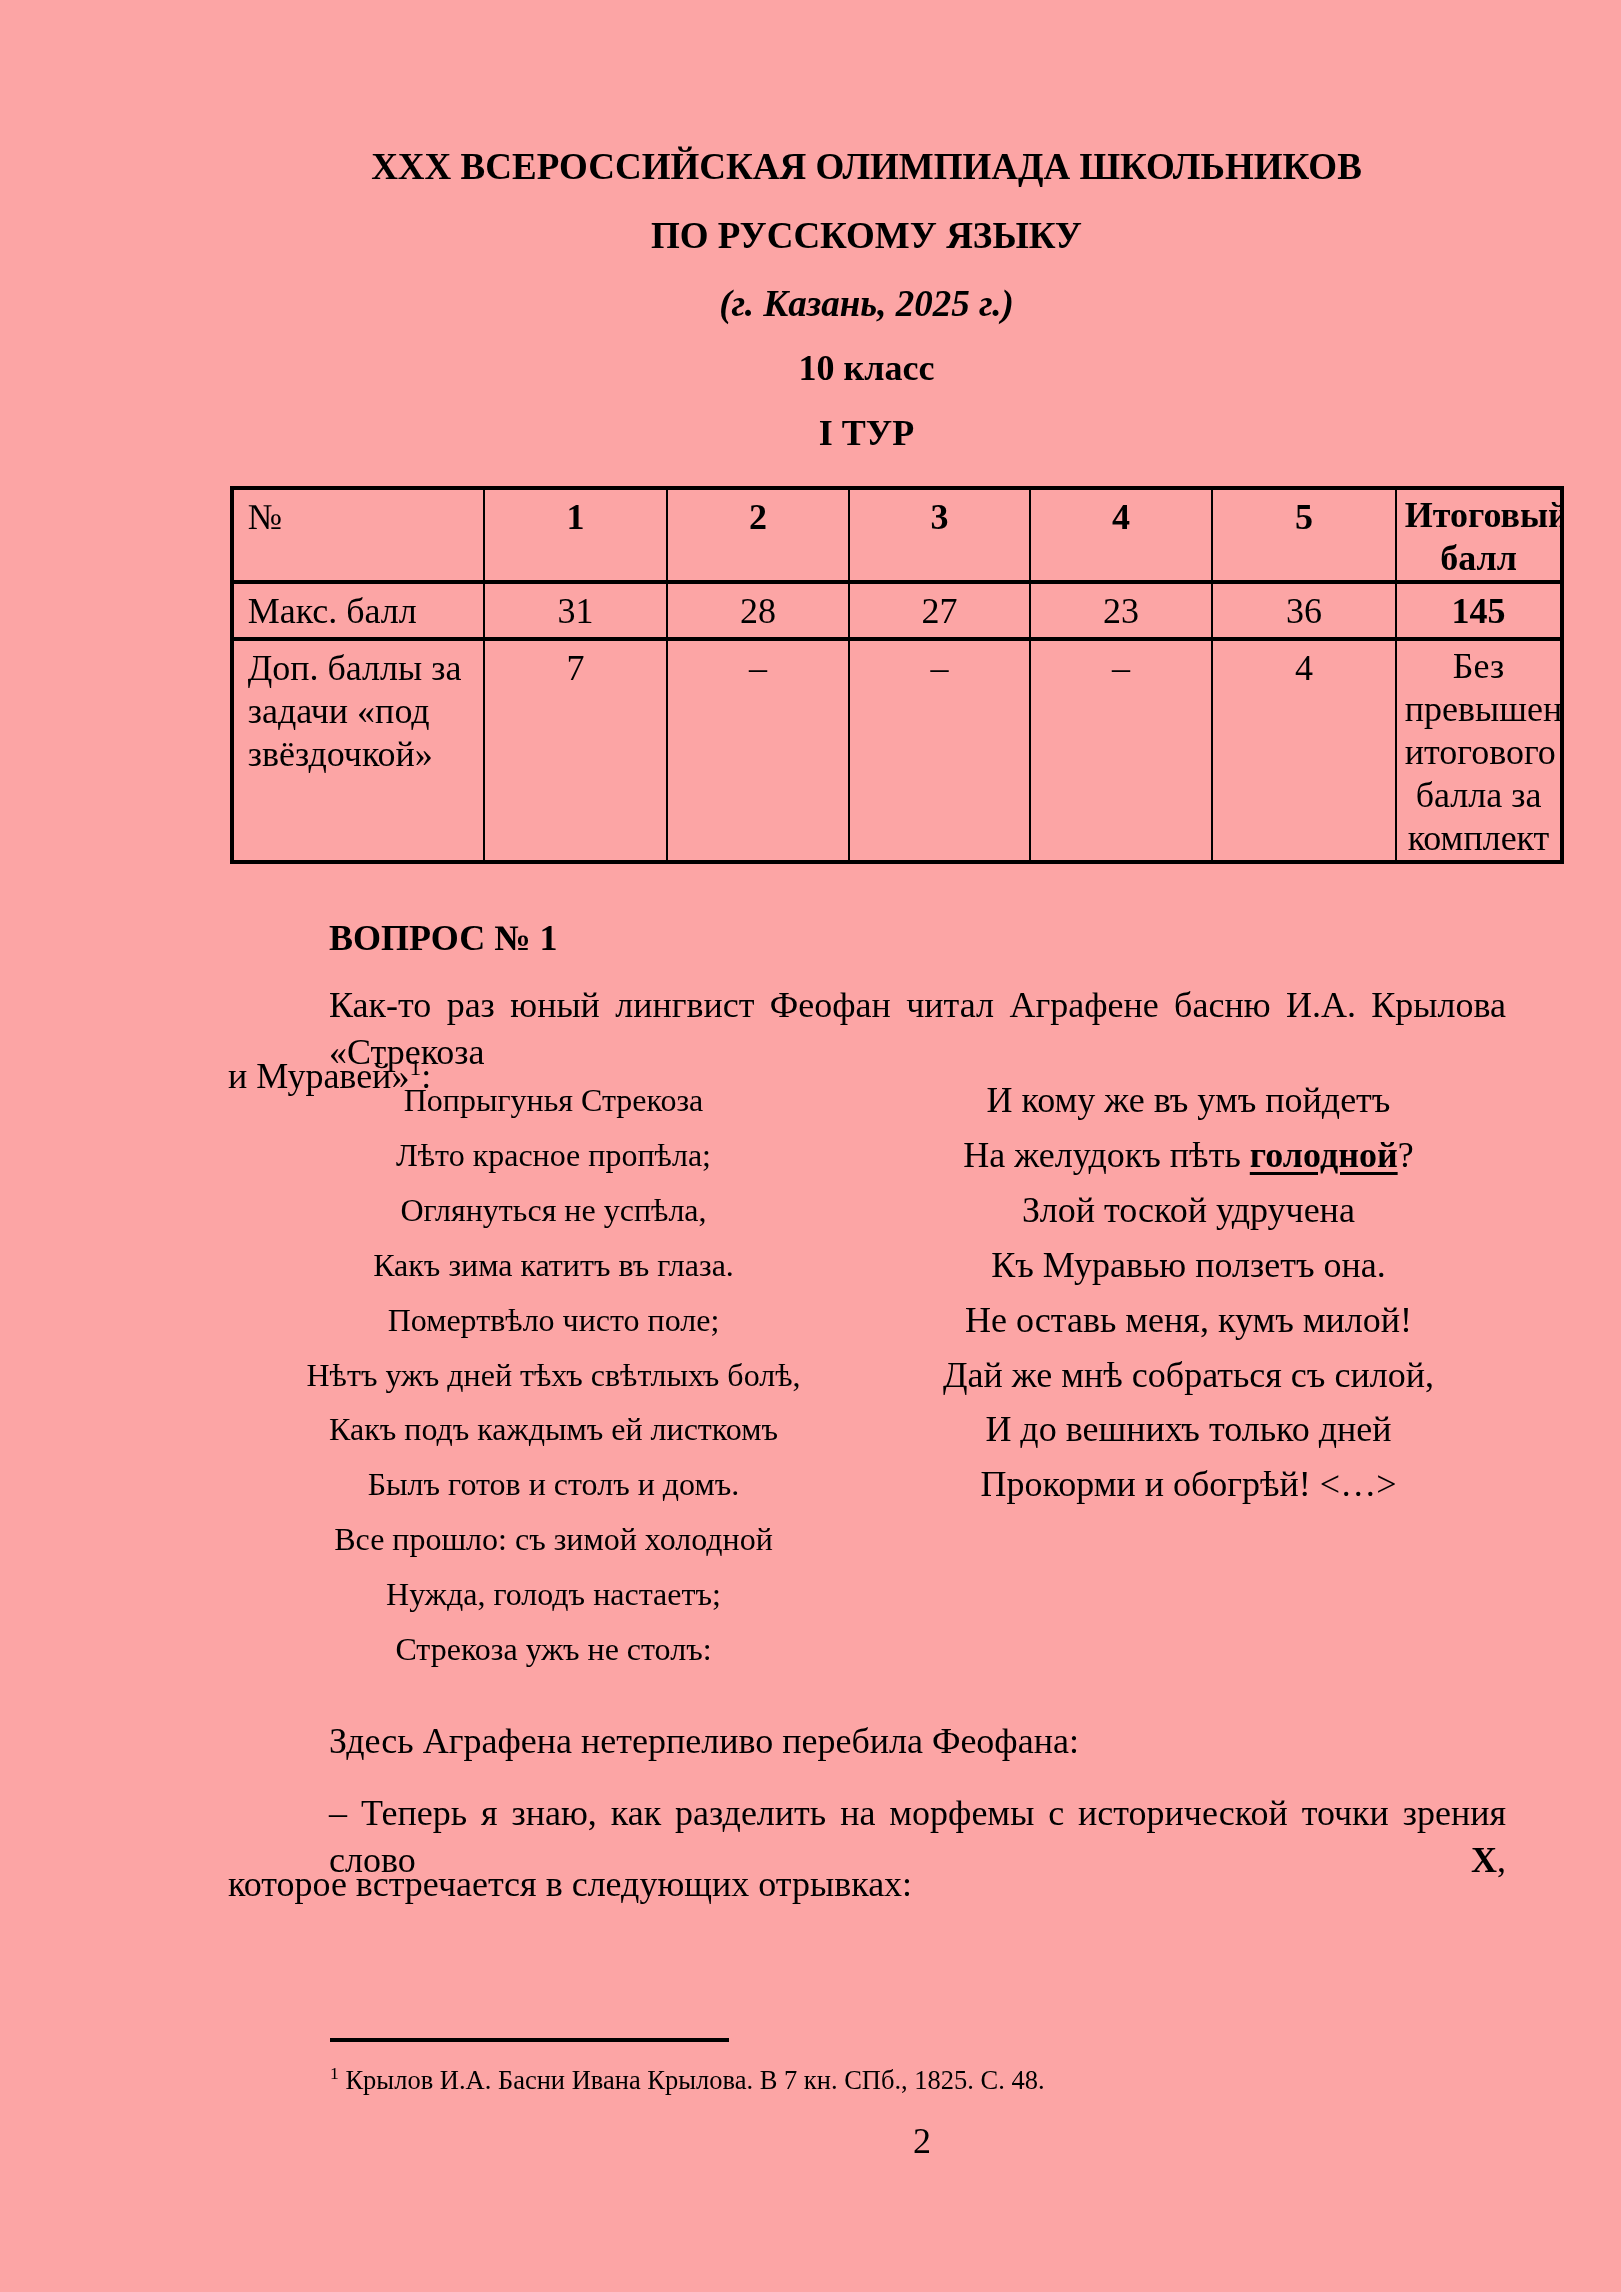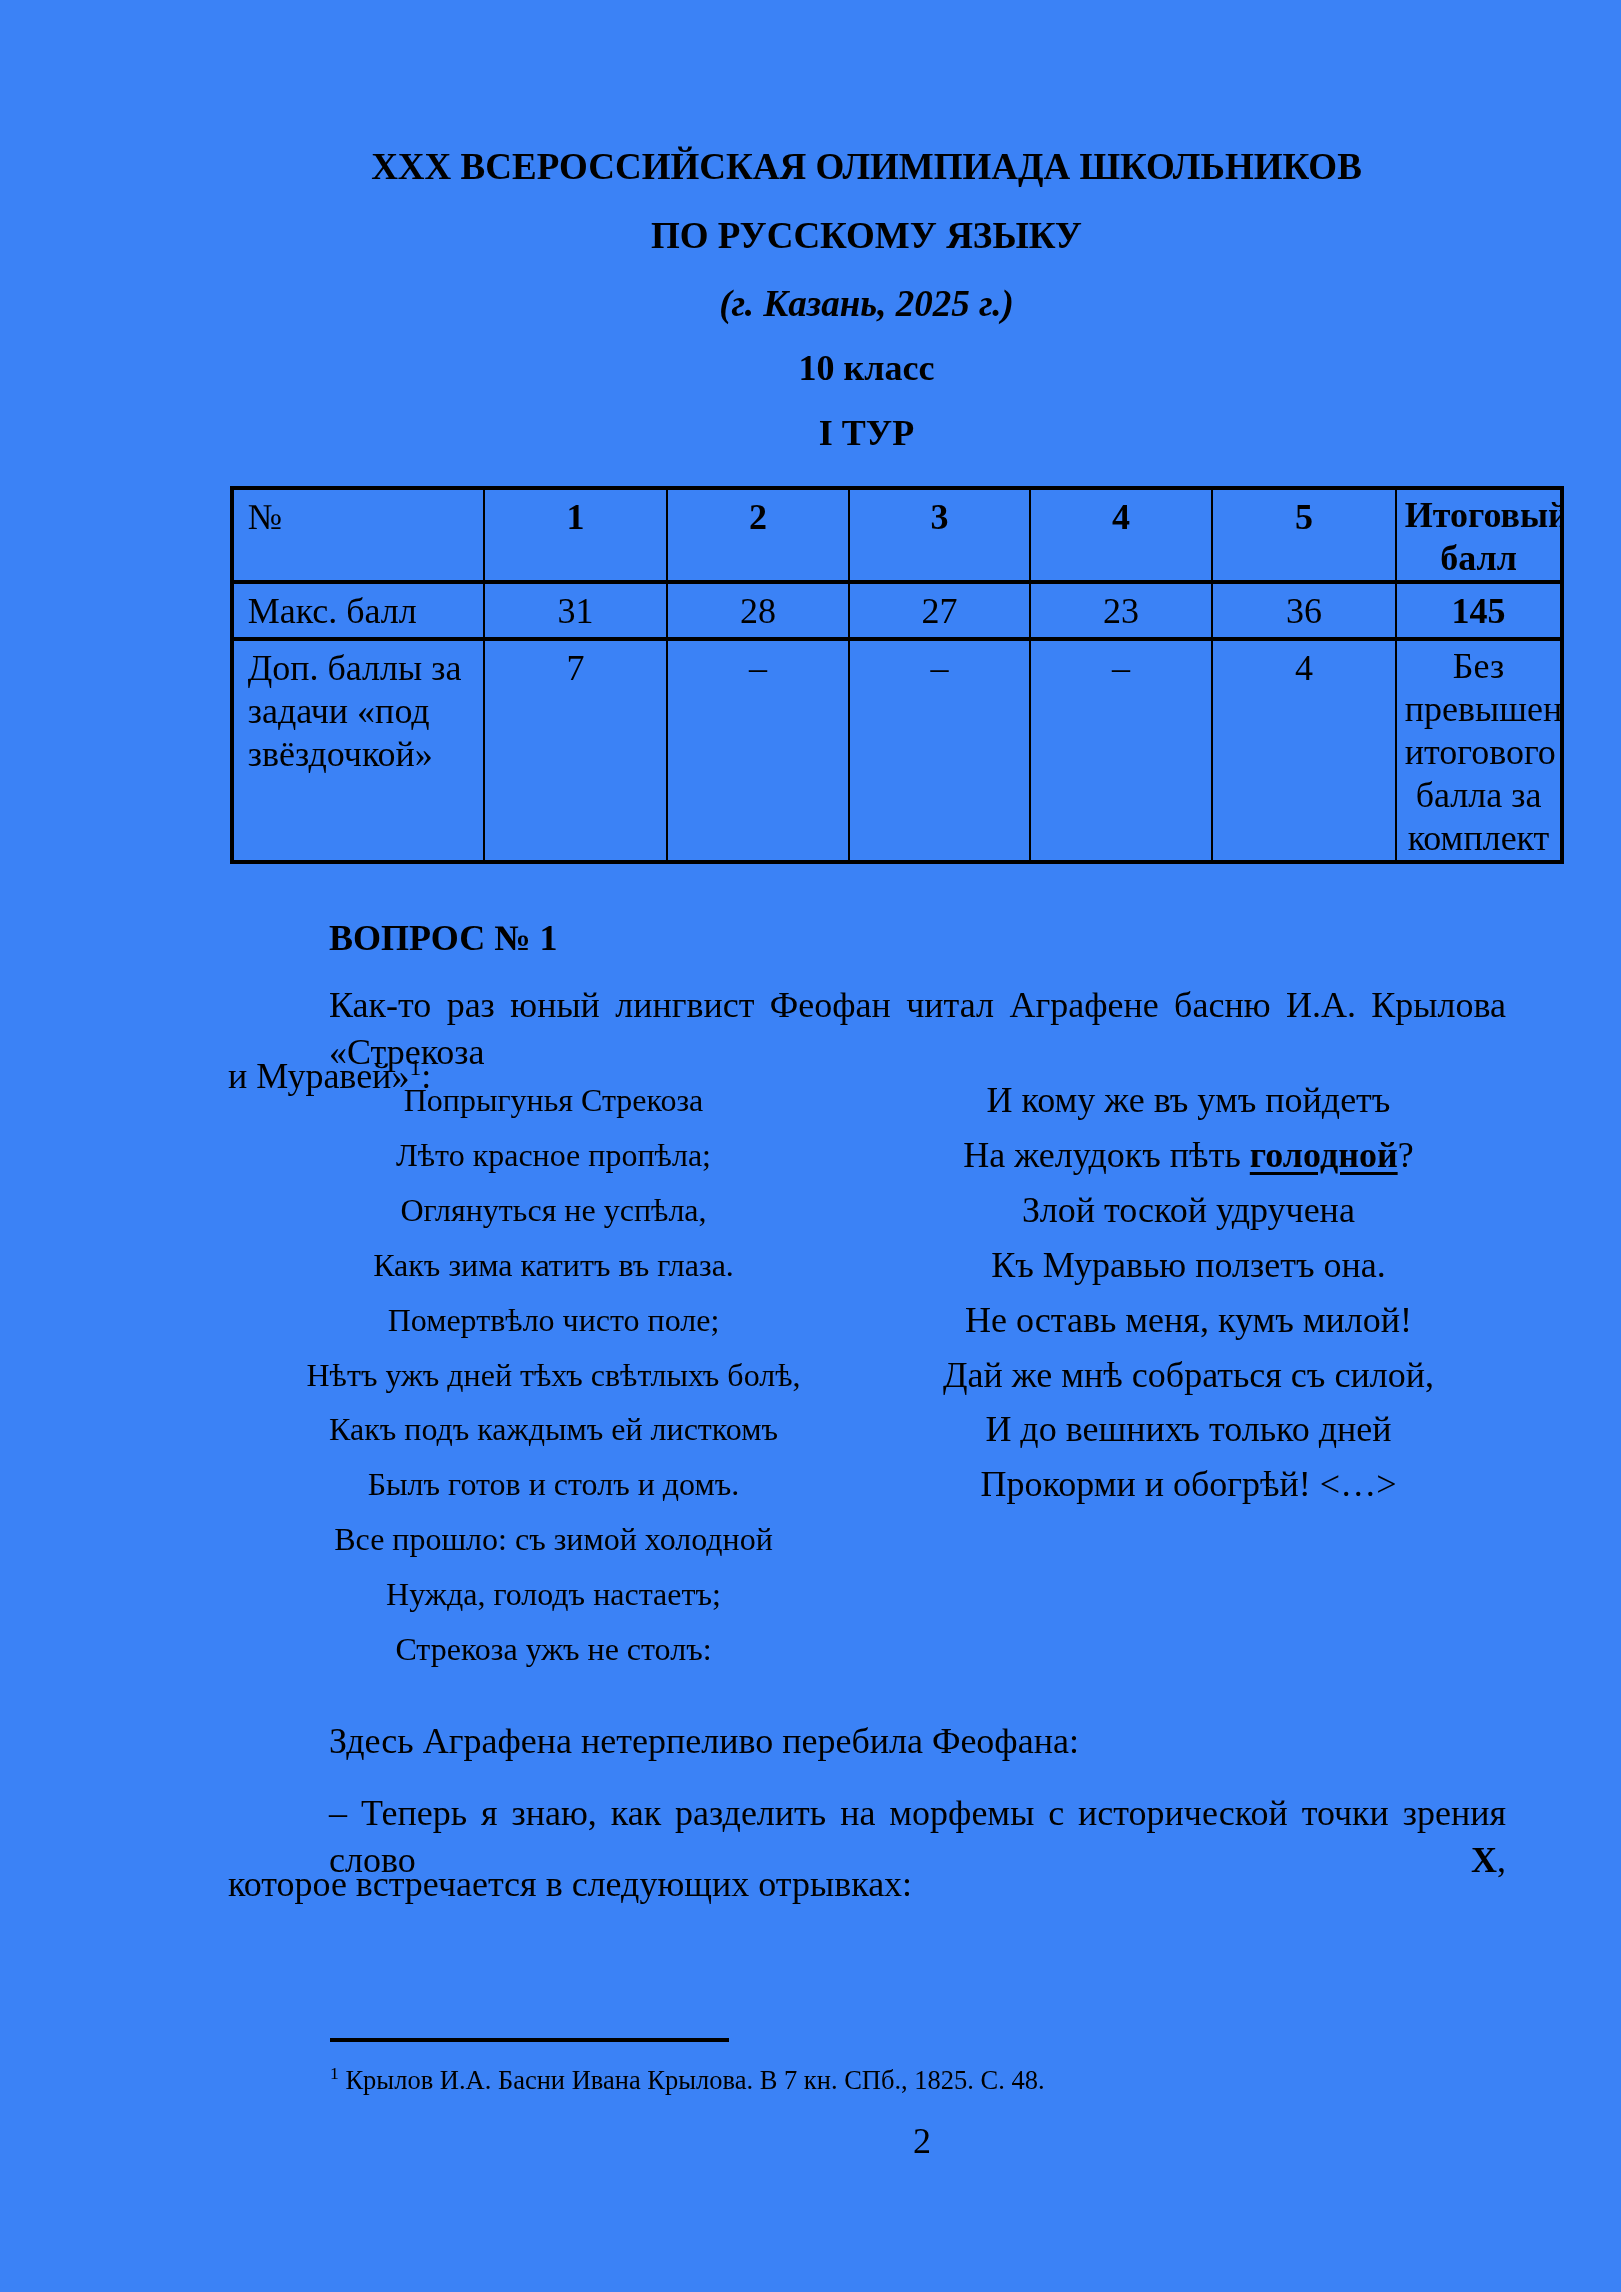--- a/index.html
+++ b/index.html
@@ -1,19 +1,19 @@
 <!DOCTYPE html>
 <html><head>
 <meta charset="utf-8">
 <style>
   html,body{margin:0;padding:0;background:#888;}
   .page{
     position:relative;
     width:1621px;height:2293px;
-    background:#3b82f6;
+    background:#fca5a5;
     font-family:"Liberation Serif","DejaVu Serif",serif;
     color:#000;
     overflow:hidden;
   }
   .abs{position:absolute;}
   .centered{left:228px;width:1277px;text-align:center;}
   .title{font-weight:bold;font-size:37px;line-height:43px;}
   .title-it{font-style:italic;}
   .body-text{font-size:36px;line-height:47px;}
   .indent{left:329px;}

